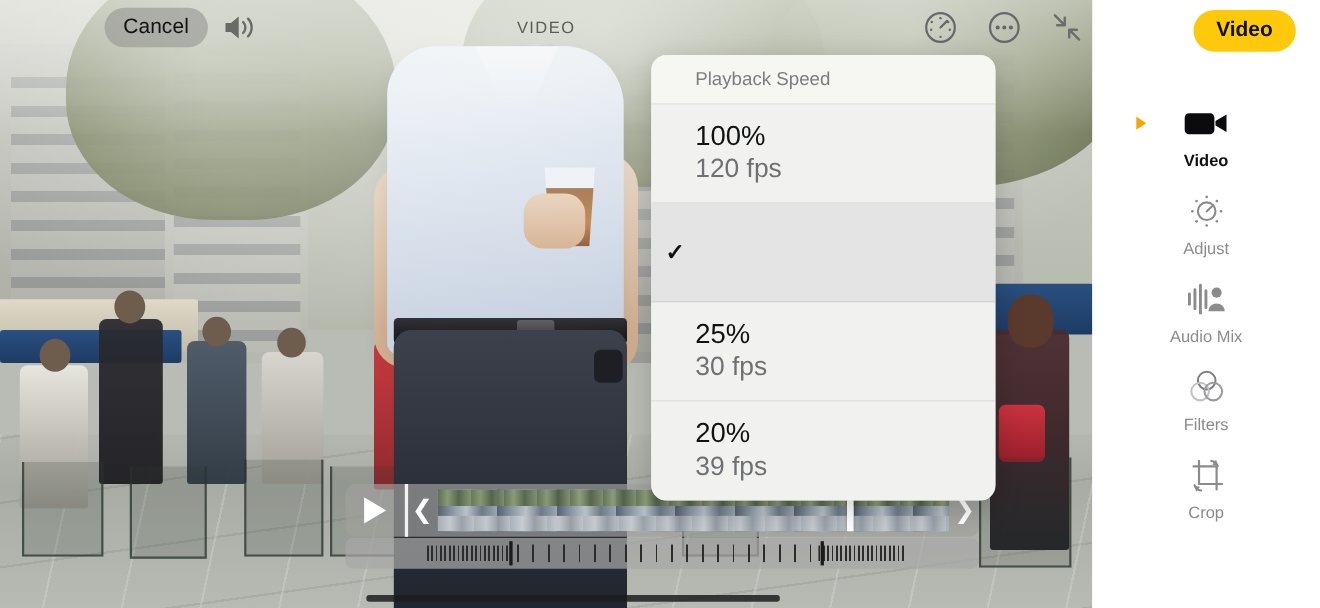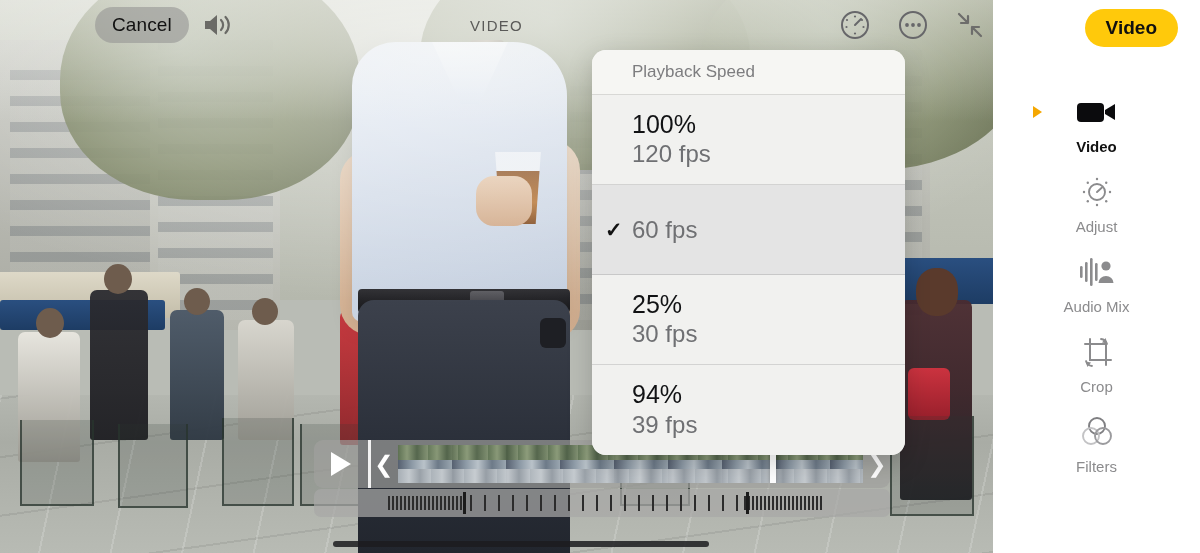--- a/index.html
+++ b/index.html
@@ -463,30 +463,29 @@
     <div class="menu-header">Playback Speed</div>
 
     <div class="menu-row">
 
       <span class="menu-pct">100%</span>
       <span class="menu-fps">120 fps</span>
     </div>
 
     <div class="menu-row selected">
       <span class="menu-check">✓</span>
-      <span class="menu-fps">60 fps</span>
     </div>
 
     <div class="menu-row">
       <span class="menu-pct">25%</span>
       <span class="menu-fps">30 fps</span>
     </div>
 
     <div class="menu-row">
-      <span class="menu-pct">94%</span>
+      <span class="menu-pct">20%</span>
       <span class="menu-fps">39 fps</span>
     </div>
   </div>
 
   <div id="timeline">
     <button class="play-btn">
       <span class="play-tri"></span>
     </button>
     <div class="tl-divider"></div>
     <button class="trim-chev">❮</button>
@@ -551,36 +550,36 @@
             <path d="M23.5 26 a7.5 7 0 0 1 15 0 z"></path>
           </g>
         </svg>
       </span>
       <span class="side-label">Audio Mix</span>
     </div>
 
     <div class="side-item">
       <span class="side-icon">
         <svg width="36" height="34" viewBox="0 0 36 34" aria-hidden="true">
+          <circle cx="18" cy="11" r="8" stroke="#7f7f82" stroke-width="1.9" fill="none"></circle>
+          <circle cx="12" cy="21" r="8" stroke="#c3c3c5" stroke-width="1.9" fill="none"></circle>
+          <circle cx="24" cy="21" r="8" stroke="#9b9b9e" stroke-width="1.9" fill="none"></circle>
+        </svg>
+      </span>
+      <span class="side-label">Filters</span>
+    </div>
+
+    <div class="side-item">
+      <span class="side-icon">
+        <svg width="36" height="34" viewBox="0 0 36 34" aria-hidden="true">
           <path d="M11 4 v21 h21" stroke="#8b8b8d" stroke-width="2" fill="none" stroke-linecap="round"></path>
           <path d="M6 9 h21 v21" stroke="#8b8b8d" stroke-width="2" fill="none" stroke-linecap="round"></path>
           <path d="M22 4 a7 7 0 0 1 6 5" stroke="#8b8b8d" stroke-width="1.8" fill="none" stroke-linecap="round"></path>
           <path d="M26.5 3 l2 5.5 l-5.5 -1" fill="#8b8b8d"></path>
           <path d="M13 31 a7 7 0 0 1 -6 -5" stroke="#8b8b8d" stroke-width="1.8" fill="none" stroke-linecap="round"></path>
           <path d="M8.5 32 l-2 -5.5 l5.5 1" fill="#8b8b8d"></path>
         </svg>
       </span>
       <span class="side-label">Crop</span>
     </div>
 
-    <div class="side-item">
-      <span class="side-icon">
-        <svg width="36" height="34" viewBox="0 0 36 34" aria-hidden="true">
-          <circle cx="18" cy="11" r="8" stroke="#7f7f82" stroke-width="1.9" fill="none"></circle>
-          <circle cx="12" cy="21" r="8" stroke="#c3c3c5" stroke-width="1.9" fill="none"></circle>
-          <circle cx="24" cy="21" r="8" stroke="#9b9b9e" stroke-width="1.9" fill="none"></circle>
-        </svg>
-      </span>
-      <span class="side-label">Filters</span>
-    </div>
-
   </div>
 </div>
 
 </body></html>

